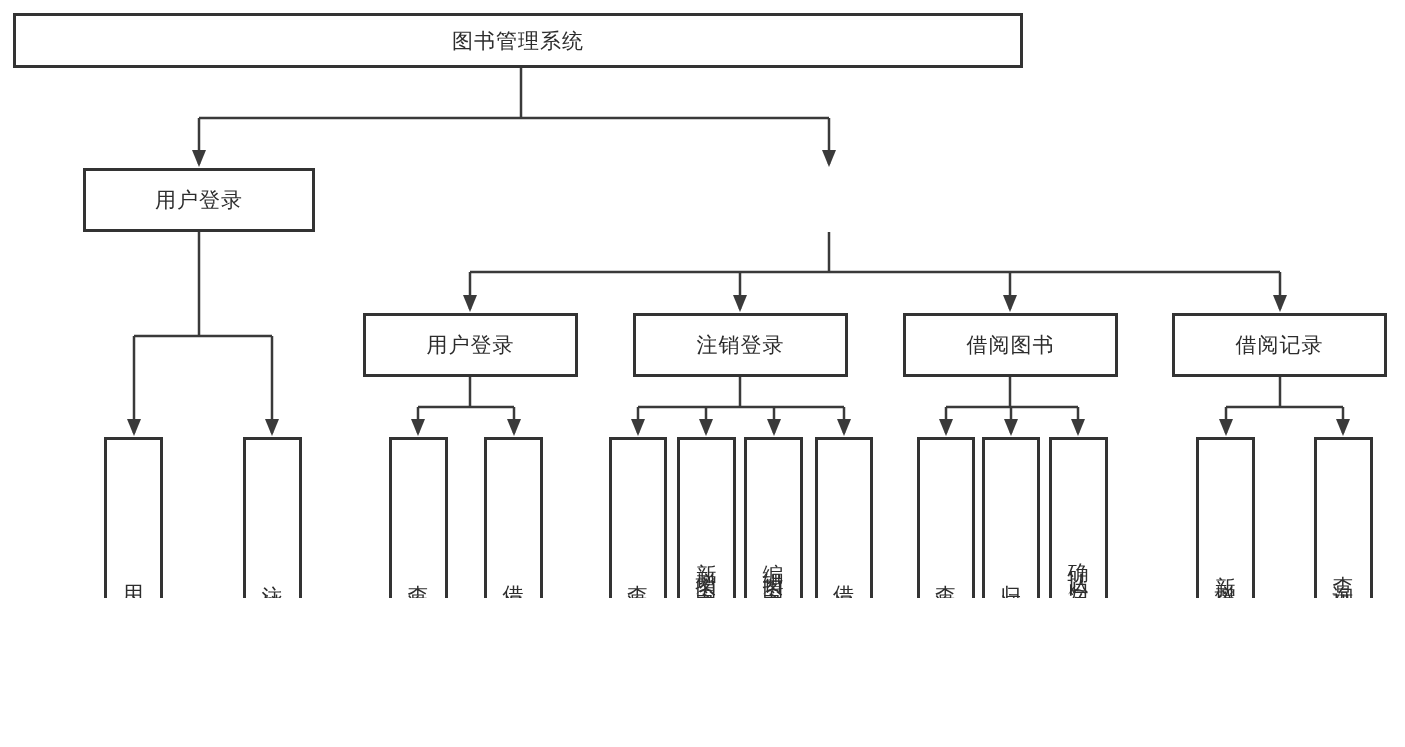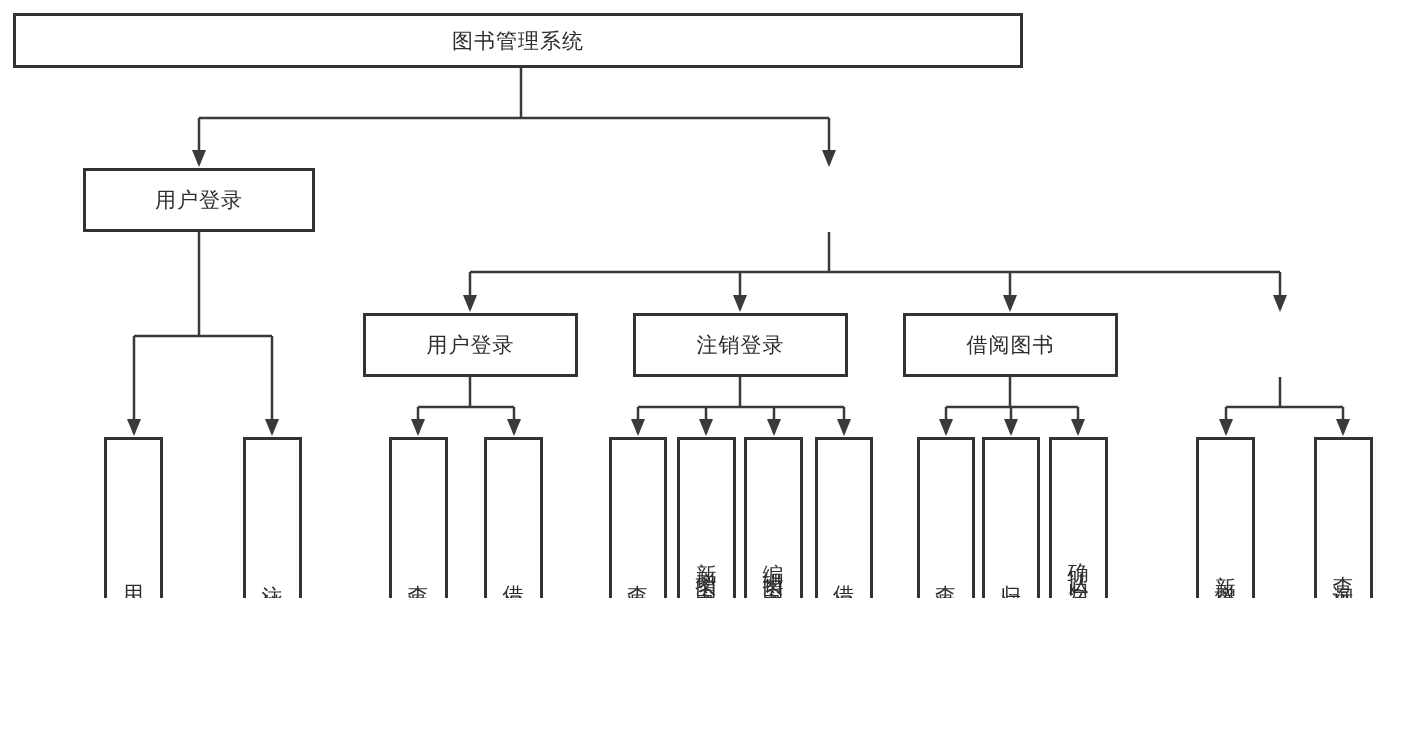--- a/index.html
+++ b/index.html
@@ -125,20 +125,23 @@
 
   <div class="box" style="left:363px;top:313px;width:215px;height:64px">
     <span class="h-label">用户登录</span>
   </div>
   <div class="box" style="left:633px;top:313px;width:215px;height:64px">
     <span class="h-label">注销登录</span>
   </div>
   <div class="box" style="left:903px;top:313px;width:215px;height:64px">
     <span class="h-label">借阅图书</span>
   </div>
+  <div class="box" style="left:1172px;top:313px;width:215px;height:64px">
+    <span class="h-label">借阅记录</span>
+  </div>
 
   <div class="box" style="left:104px;top:437px;width:59px;height:298px">
     <span class="v-label">用户登录</span>
   </div>
   <div class="box" style="left:243px;top:437px;width:59px;height:298px">
     <span class="v-label">注销登录</span>
   </div>
 
   <div class="box" style="left:389px;top:437px;width:59px;height:298px">
     <span class="v-label">查询图书</span>

